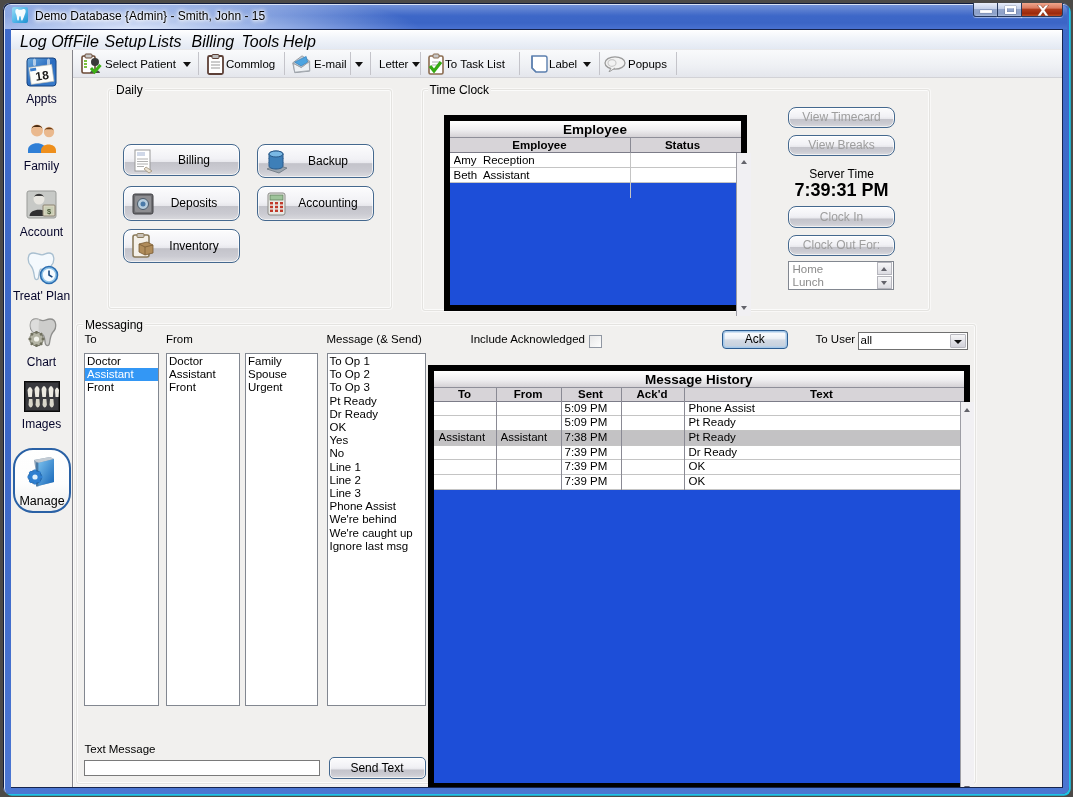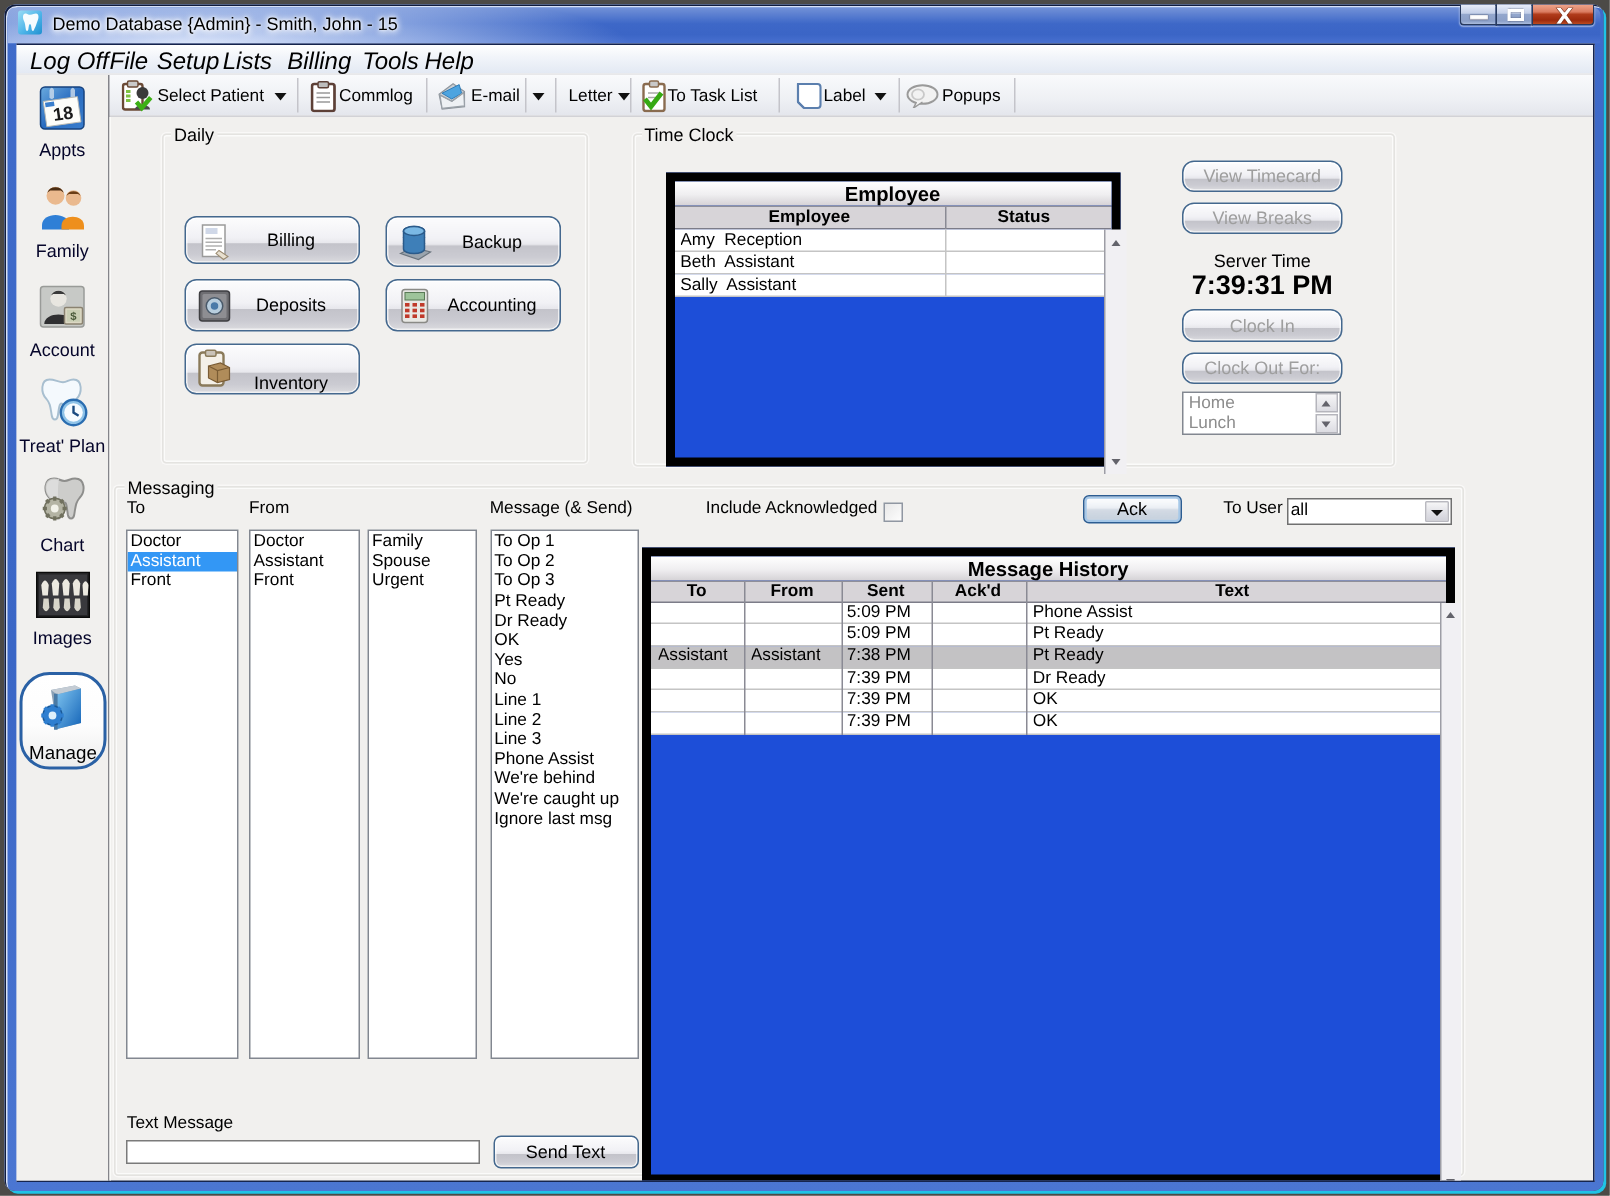--- a/index.html
+++ b/index.html
@@ -330,21 +330,21 @@
               <rect x="7" y="15.8" width="3" height="2.4"></rect>
               <rect x="12" y="15.8" width="3" height="2.4"></rect>
               <rect x="17" y="15.8" width="3" height="2.4"></rect>
               <rect x="7" y="19.6" width="3" height="2.4"></rect>
               <rect x="12" y="19.6" width="3" height="2.4"></rect>
               <rect x="17" y="19.6" width="3" height="2.4"></rect>
             </g>
           </svg>
       <span class="btxt">Accounting</span>
         </div>
-    <div class="btn3d" style="left:111.5px;top:198.5px;width:117px;height:34.5px;align-items:flex-end;">
+    <div class="btn3d" style="left:111.5px;top:198.5px;width:117px;height:34.5px;">
       <svg class="bticon" width="28" height="28" viewBox="0 0 28 28">
             <rect x="4" y="3" width="16" height="22" rx="2" fill="#f4f0e8" stroke="#8a7a5a" stroke-width="1.6"></rect>
             <rect x="8" y="1.5" width="7" height="4" rx="1" fill="#c9c2b8" stroke="#8a7a5a"></rect>
             <path d="M10 12 l8-2 6 3 v8 l-8 2 -6-3 z" fill="#b08c5a" stroke="#7a5c34" stroke-width=".8"></path>
             <path d="M10 12 l6 3 8-2" fill="none" stroke="#7a5c34" stroke-width=".8"></path>
             <path d="M16 15 v8" stroke="#7a5c34" stroke-width=".8"></path>
           </svg>
       <span class="btxt">Inventory</span>
         </div>
 
@@ -356,23 +356,20 @@
       <div class="ghead" style="top:17px;height:15px;">
             <span style="position:absolute;left:0;width:180px;text-align:center;top:1px;">Employee</span>
             <span style="position:absolute;left:180px;width:106px;text-align:center;top:1px;">Status</span>
           </div>
       <div class="gcolline" style="left:180px;top:17px;height:15px;"></div>
       <div class="grow" style="top:32px;width:286px;height:15px;">
             <span class="gcell" style="left:4px;top:1px;">Amy&nbsp; Reception</span>
           </div>
       <div class="grow" style="top:47px;width:286px;height:15px;">
             <span class="gcell" style="left:4px;top:1px;">Beth&nbsp; Assistant</span>
-          </div>
-      <div class="grow" style="top:62px;width:286px;height:15px;">
-            <span class="gcell" style="left:4px;top:1px;">Sally&nbsp; Assistant</span>
           </div>
       <div class="gcolline" style="left:180px;top:32px;height:45px;background:#c4c4c4;"></div>
       <div class="vscroll" style="left:286px;top:32px;width:15px;height:163.5px;">
         <div class="sarrow-up" style="left:4px;top:7px;"></div>
         <div class="sarrow-dn" style="left:4px;bottom:6px;"></div>
       </div>
     </div>
     <div class="btn3d dis" style="left:777px;top:76.5px;width:107px;height:21.5px;">View Timecard</div>
     <div class="btn3d dis" style="left:777px;top:104.5px;width:107px;height:21.5px;">View Breaks</div>
     <div class="lbl" style="left:777px;top:136.5px;width:107px;text-align:center;font-size:12px;">Server Time</div>

